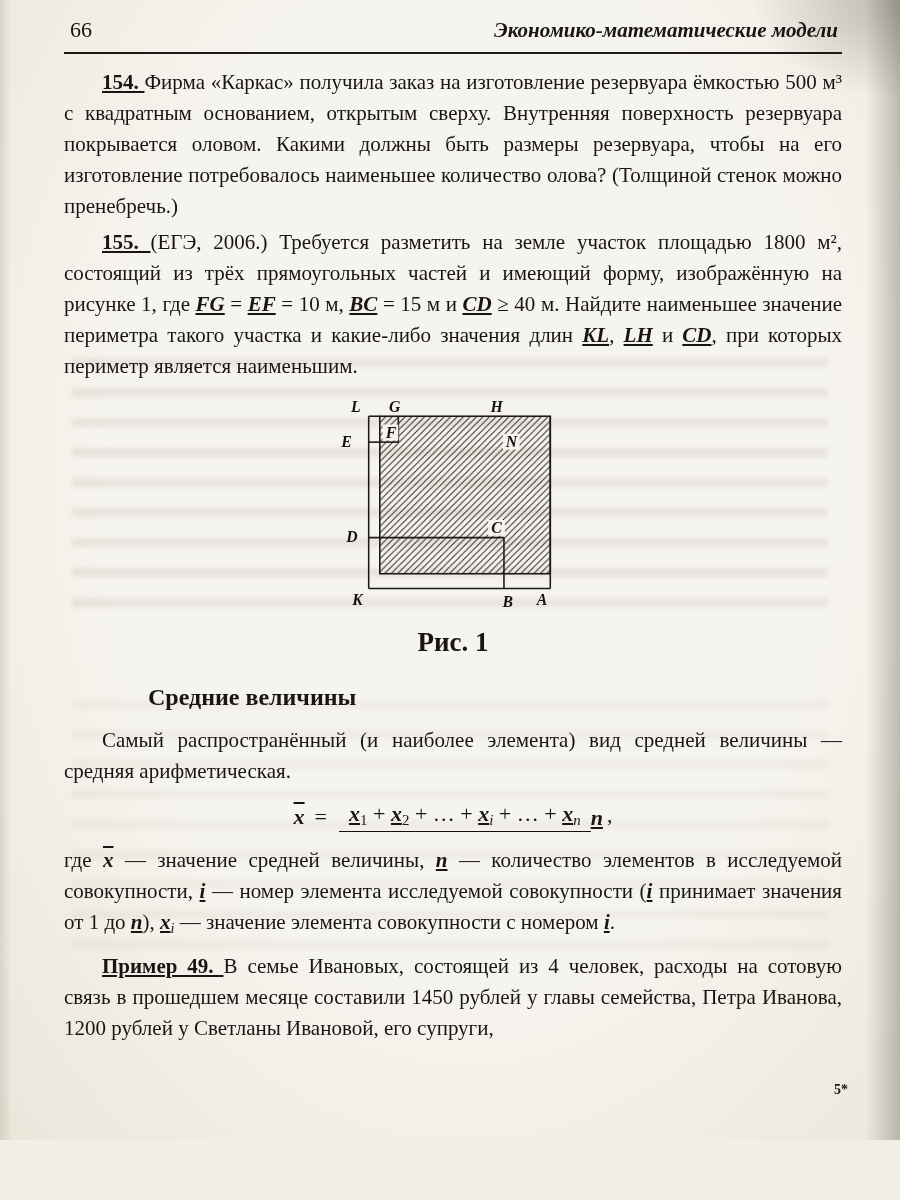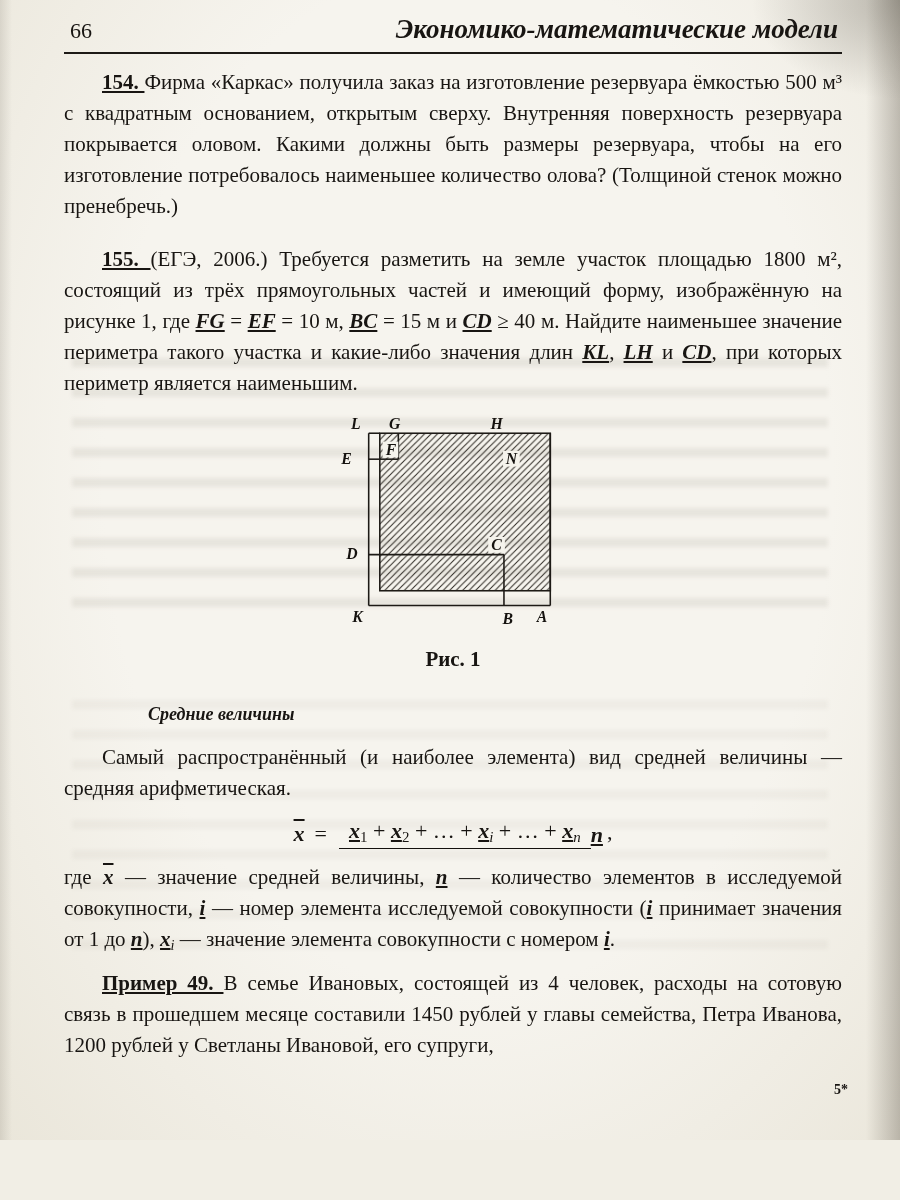--- a/index.html
+++ b/index.html
@@ -23,35 +23,35 @@
     background:repeating-linear-gradient(to bottom, rgba(110,100,78,0.10) 0 9px, rgba(110,100,78,0) 9px 30px);
     filter:blur(2px);}
   .ghost.g1{top:358px;height:255px;}
   .ghost.g2{top:700px;height:260px;opacity:.55;}
 
   .content{position:relative;z-index:1;padding:14px 58px 0 64px;font-size:21px;line-height:31px;}
 
   .hdr{display:flex;justify-content:space-between;align-items:baseline;
     border-bottom:2.5px solid #1d1a16;padding:0 4px 6px 6px;}
   .hdr .pg{font-size:22px;}
-  .hdr .ttl{font-weight:700;font-style:italic;font-size:27px;}
+  .hdr .ttl{font-weight:700;font-style:italic;font-size:21px;}
 
   p.para{margin:13px 0 0;text-indent:38px;text-align:justify;hyphens:auto;}
-  p.para.tight{margin-top:22px;}
+  p.para.tight{margin-top:5px;}
 
   .b{font-weight:700;text-decoration:underline;}
   .i{font-style:italic;}
   .sub{font-size:0.68em;vertical-align:-0.28em;line-height:0;}
   .ovl{text-decoration:overline;}
 
   .figure{width:252px;margin:12px auto 0;text-align:center;}
   .figure svg{display:block;margin:0 auto;}
-  .figcap{font-weight:700;font-size:21px;margin-top:6px;}
+  .figcap{font-weight:700;font-size:27px;margin-top:6px;}
 
-  .sec-heading{margin:24px 0 0 84px;font-weight:700;font-size:18px;line-height:30px;font-style:italic;}
+  .sec-heading{margin:24px 0 0 84px;font-weight:700;font-size:24px;line-height:30px;}
 
   .bullet-line{margin:12px 0 0;padding-left:80px;text-align:left;}
   .bullet-mark{margin-right:12px;font-size:0.85em;}
 
   .formula{margin:14px 0 0;display:flex;justify-content:center;align-items:center;font-size:22px;line-height:26px;}
   .formula .lhs{margin-right:10px;font-weight:700;font-style:italic;}
   .formula .eq{margin-right:12px;}
   .frac{display:inline-flex;flex-direction:row;align-items:center;}
   .frac .num{padding:0 10px 4px;border-bottom:1.8px solid #14110e;white-space:nowrap;}
   .frac .den{padding-top:3px;}

